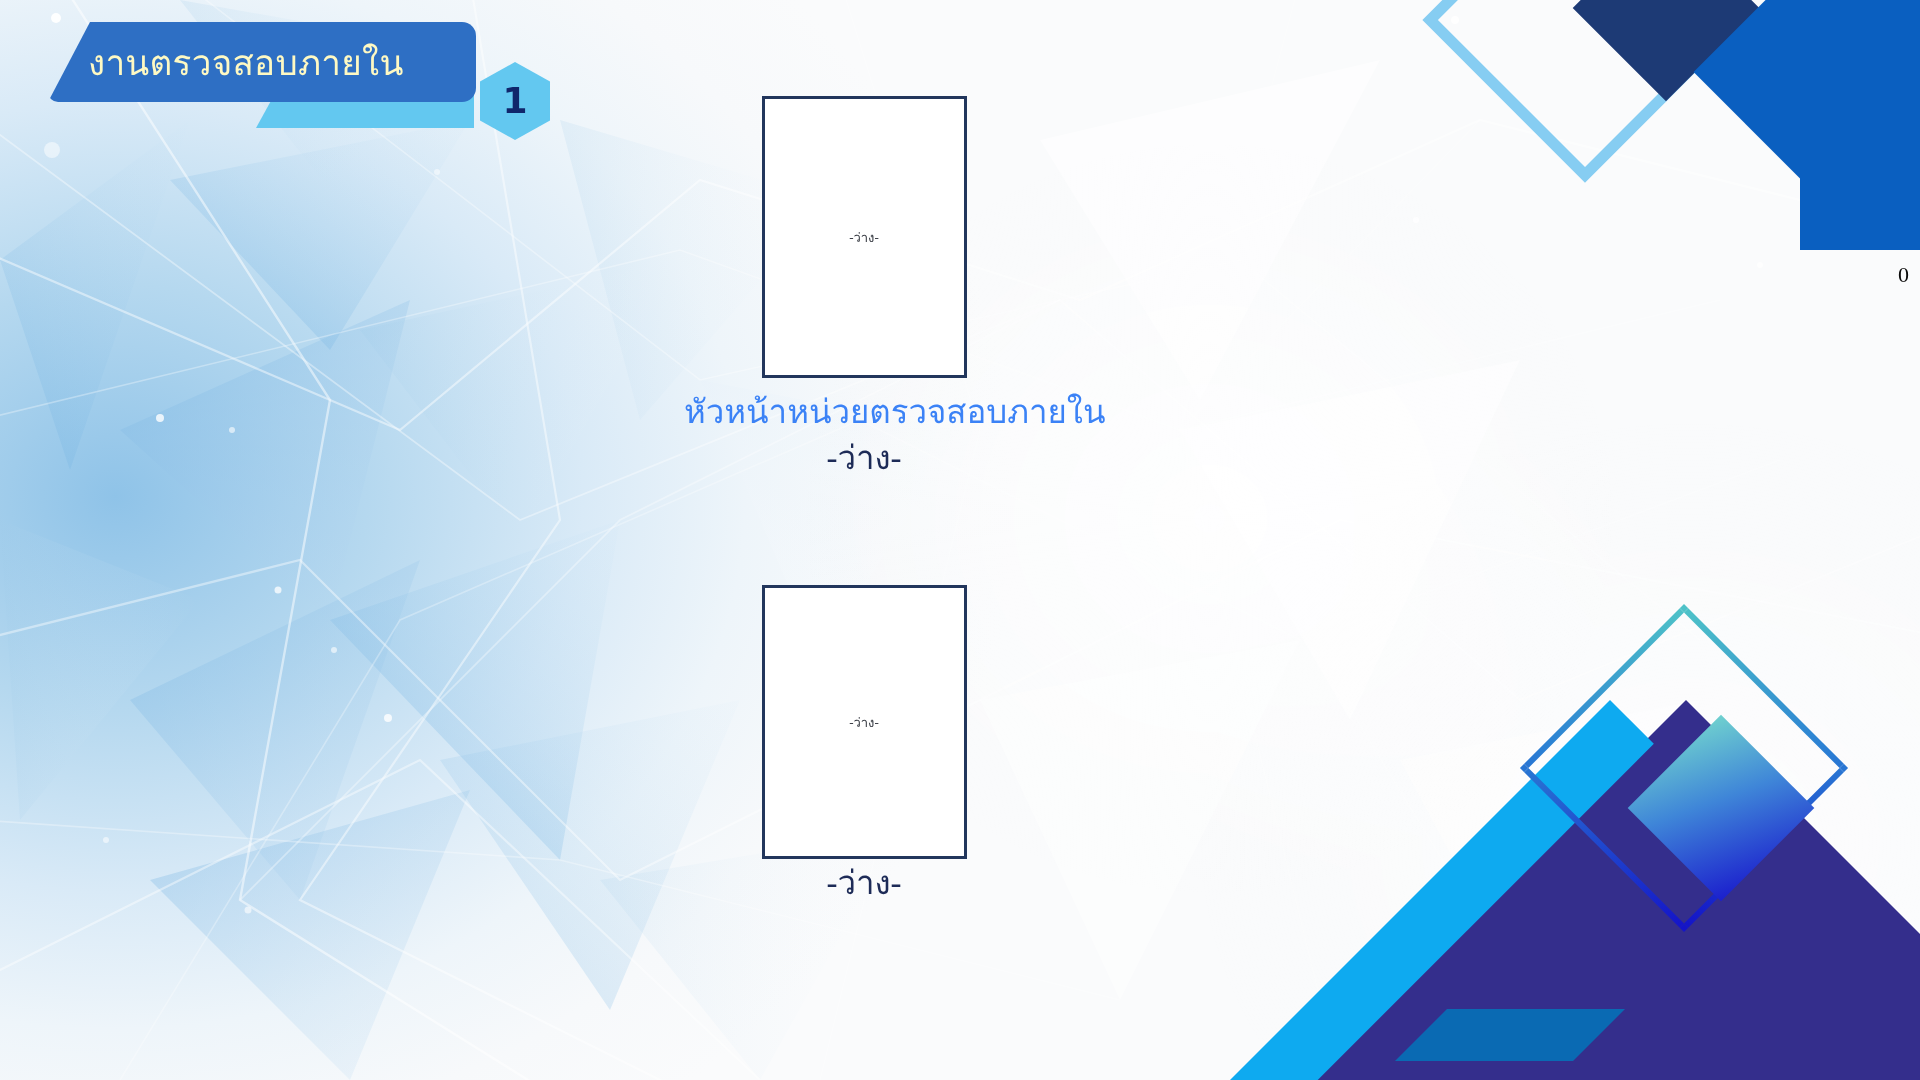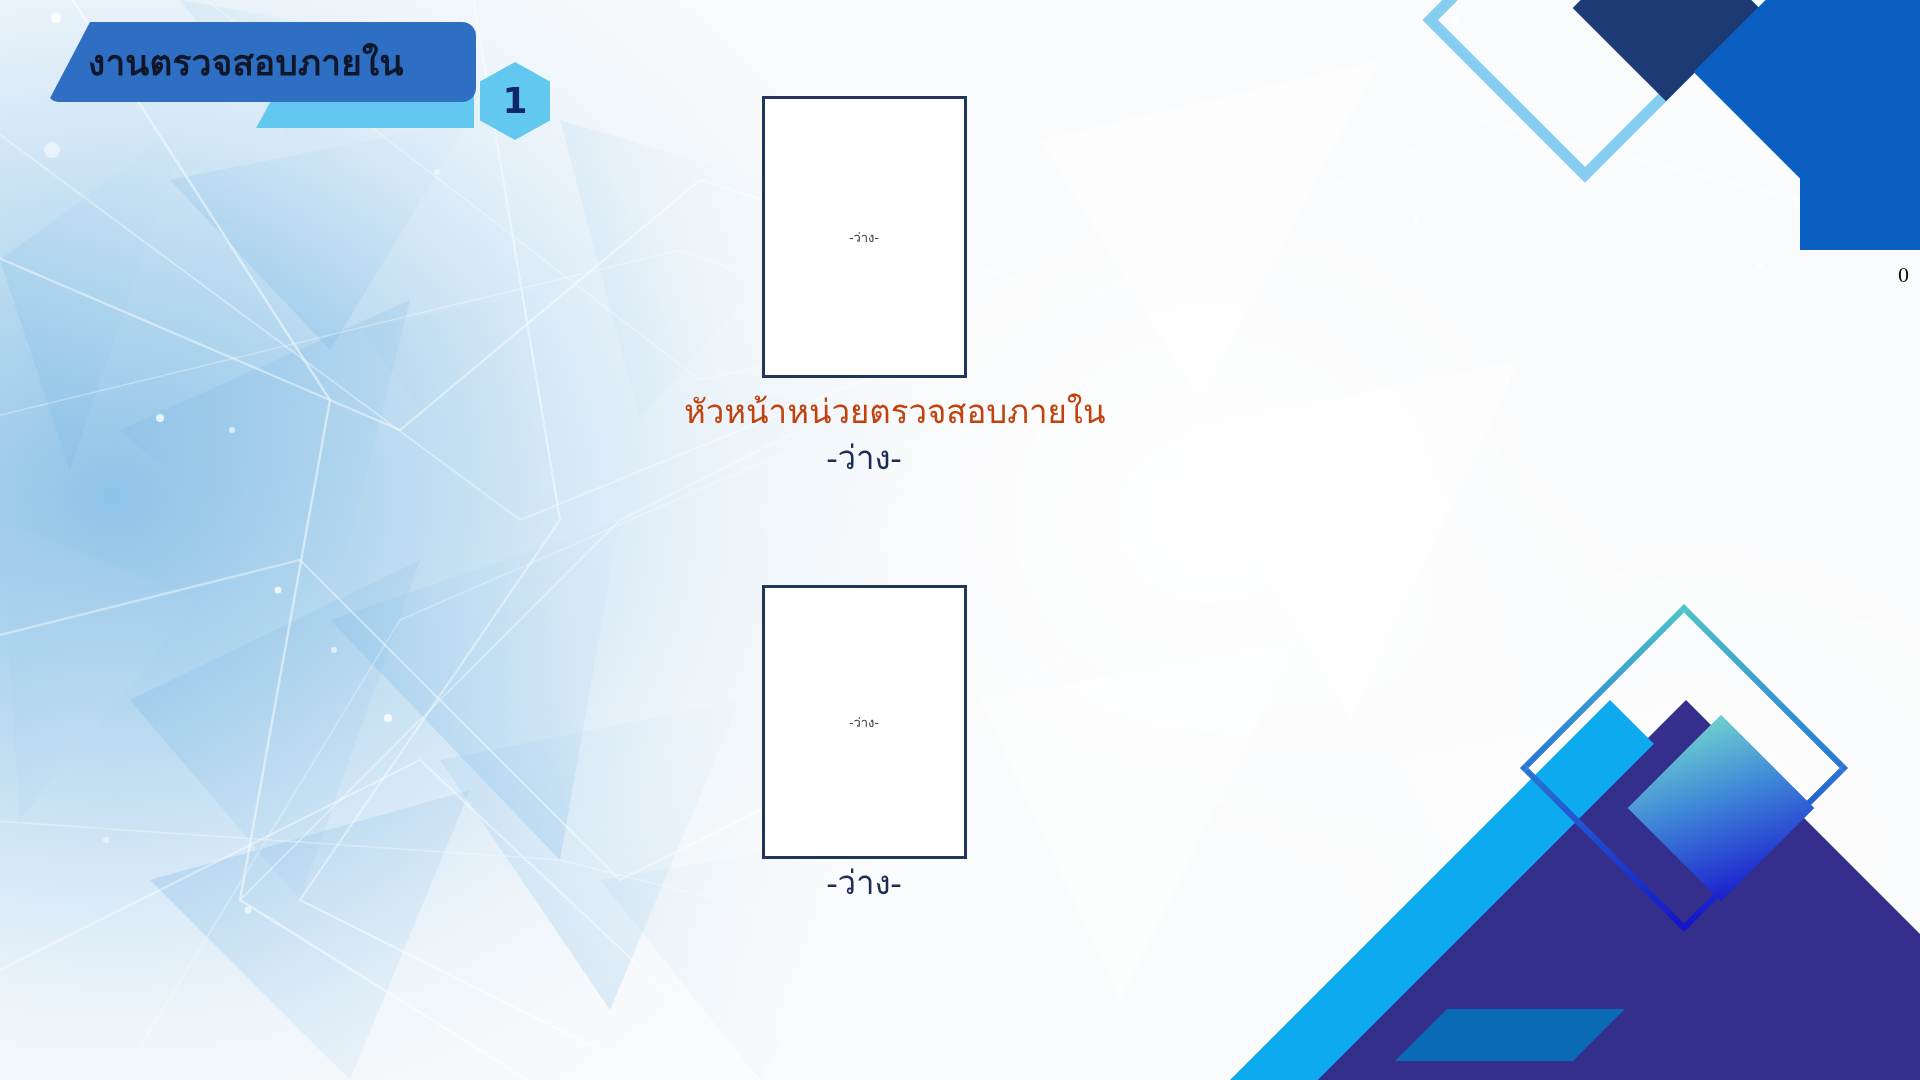--- a/index.html
+++ b/index.html
@@ -44,23 +44,23 @@
   .banner-main {
     position:absolute;
     left:48px; top:22px;
     width:428px; height:80px;
     background:#2e6fc4;
     clip-path: polygon(42px 0, 100% 0, 100% 100%, 0 100%);
     border-radius:10px 14px 14px 10px;
     display:flex; align-items:center;
   }
   .banner-text {
-    color:#0f172a;
+    color:#fef9c3;
     font-family:"DejaVu Sans", sans-serif;
-    font-weight:bold;
+    font-weight:normal;
     font-size:35px;
     letter-spacing:.3px;
     margin-left:40px;
     white-space:nowrap;
   }
   .badge-hex {
     position:absolute;
     left:480px; top:62px;
     width:70px; height:78px;
     background:#63c8f0;
@@ -84,21 +84,21 @@
   }
   .photo-ph {
     font-family:"Liberation Serif", serif;
     font-size:13px;
     color:#30343c;
   }
   .cap-role {
     text-align:center;
     font-family:"Liberation Serif", serif;
     font-size:33px;
-    color:#c2410c;
+    color:#3b82f6;
     line-height:1.26;
     margin-top:14px;
     white-space:nowrap;
   }
   .cap-name {
     text-align:center;
     font-family:"Liberation Serif", serif;
     font-size:33px;
     color:#1d2b57;
     line-height:1.26;

